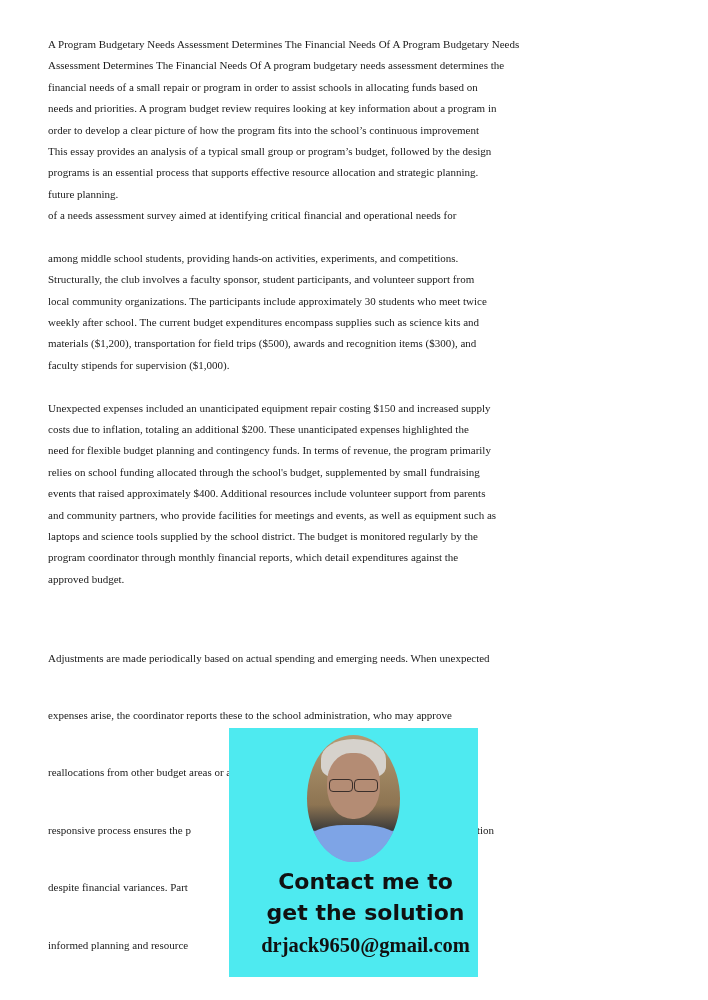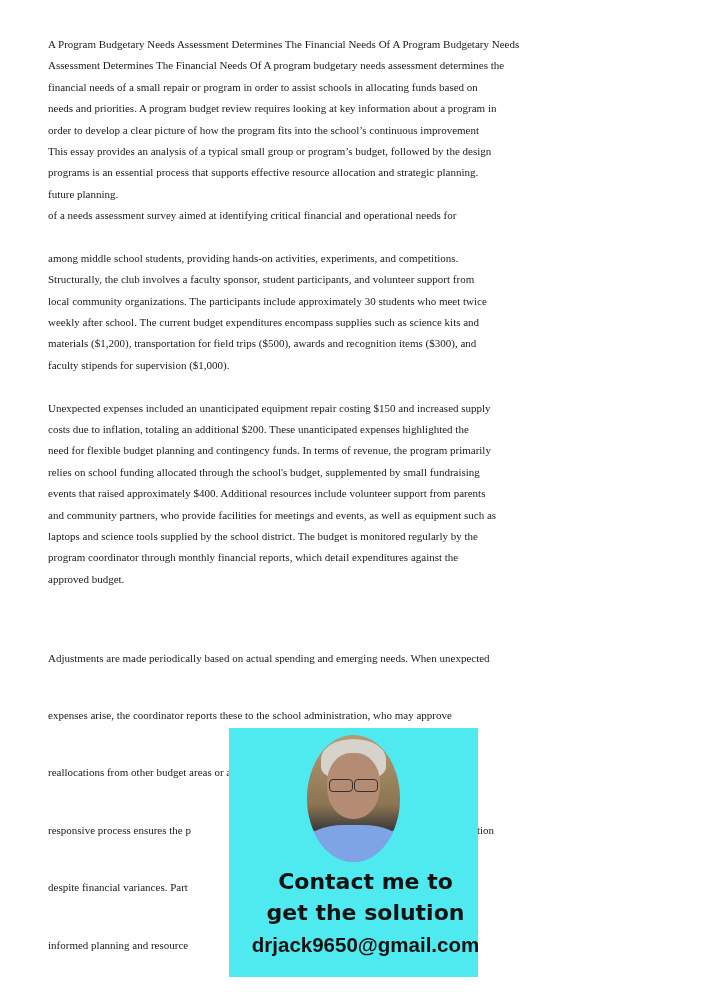--- a/index.html
+++ b/index.html
@@ -103,21 +103,21 @@
     }
     .ad-headline {
       top: 138px;
       font-family: "DejaVu Sans", "Liberation Sans", sans-serif;
       font-weight: bold;
       font-size: 22px;
       line-height: 31px;
     }
     .ad-email {
       top: 204px;
-      font-family: Liberation Sans, sans-serif;
+      font-family: Liberation Serif, serif;
       font-weight: bold;
       font-size: 20.5px;
       line-height: 26px;
     }
   </style>
 </head>
 <body>
 
 <div class="page">
   <div class="para">

